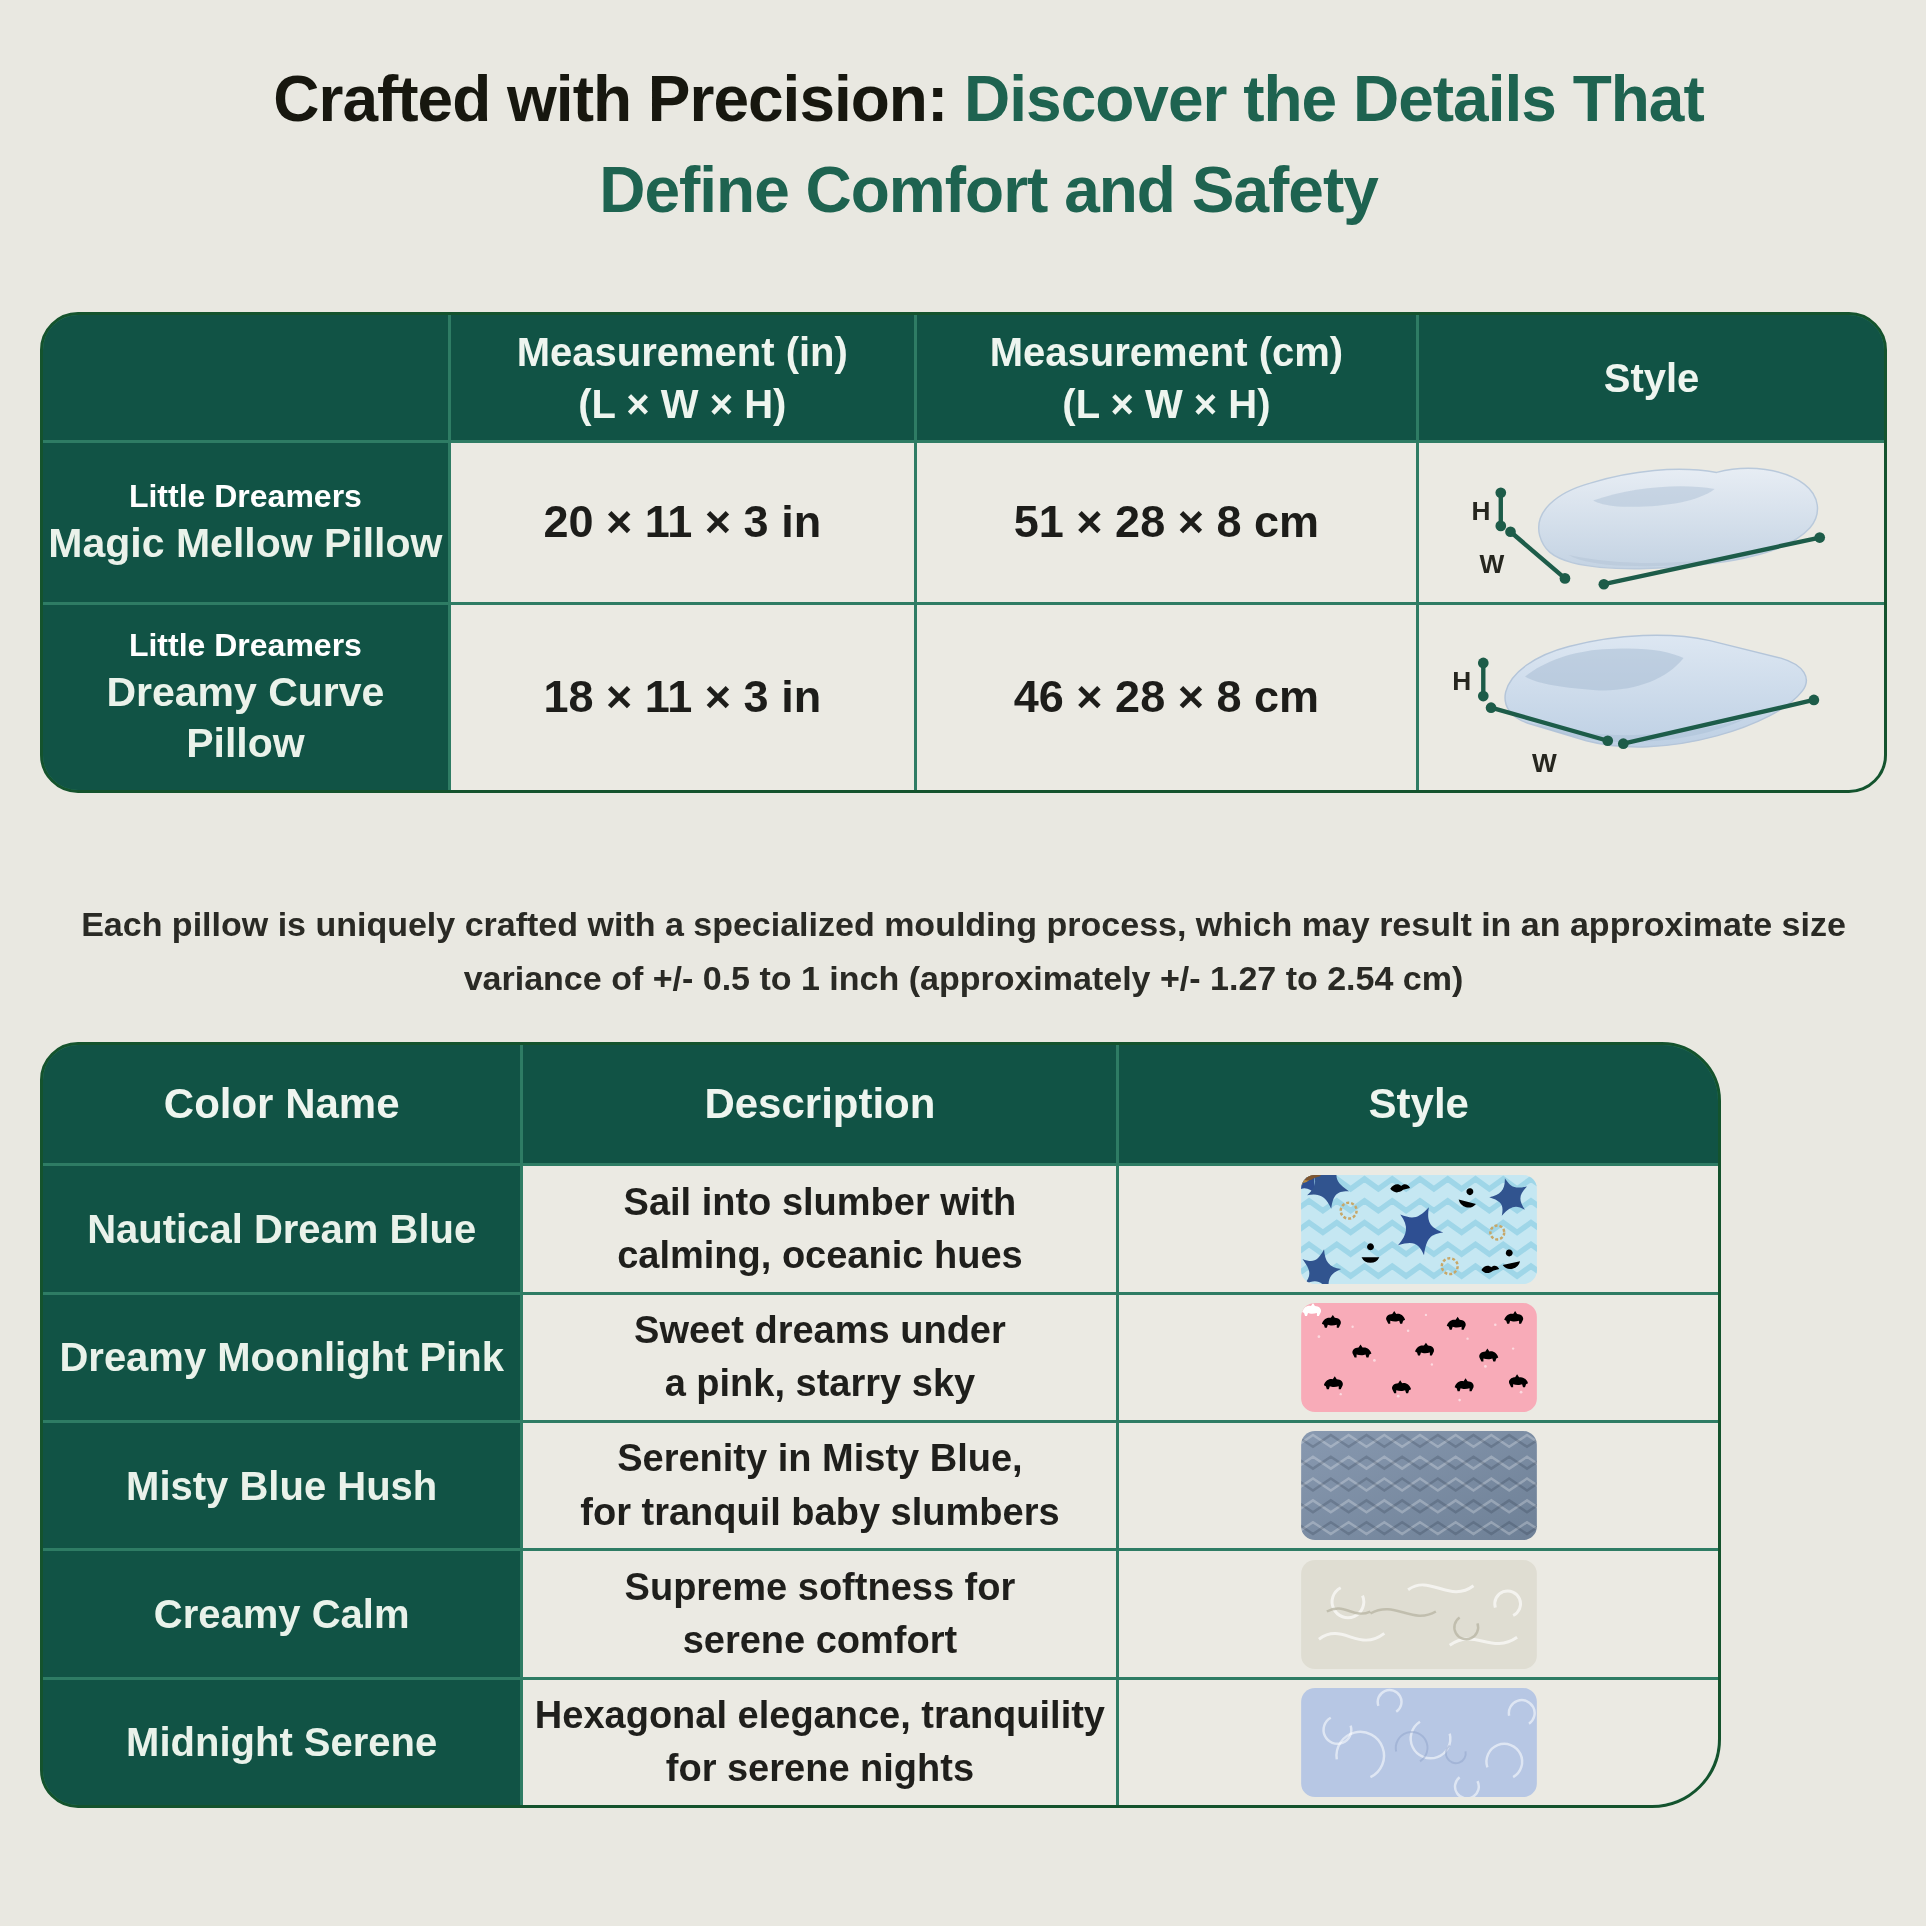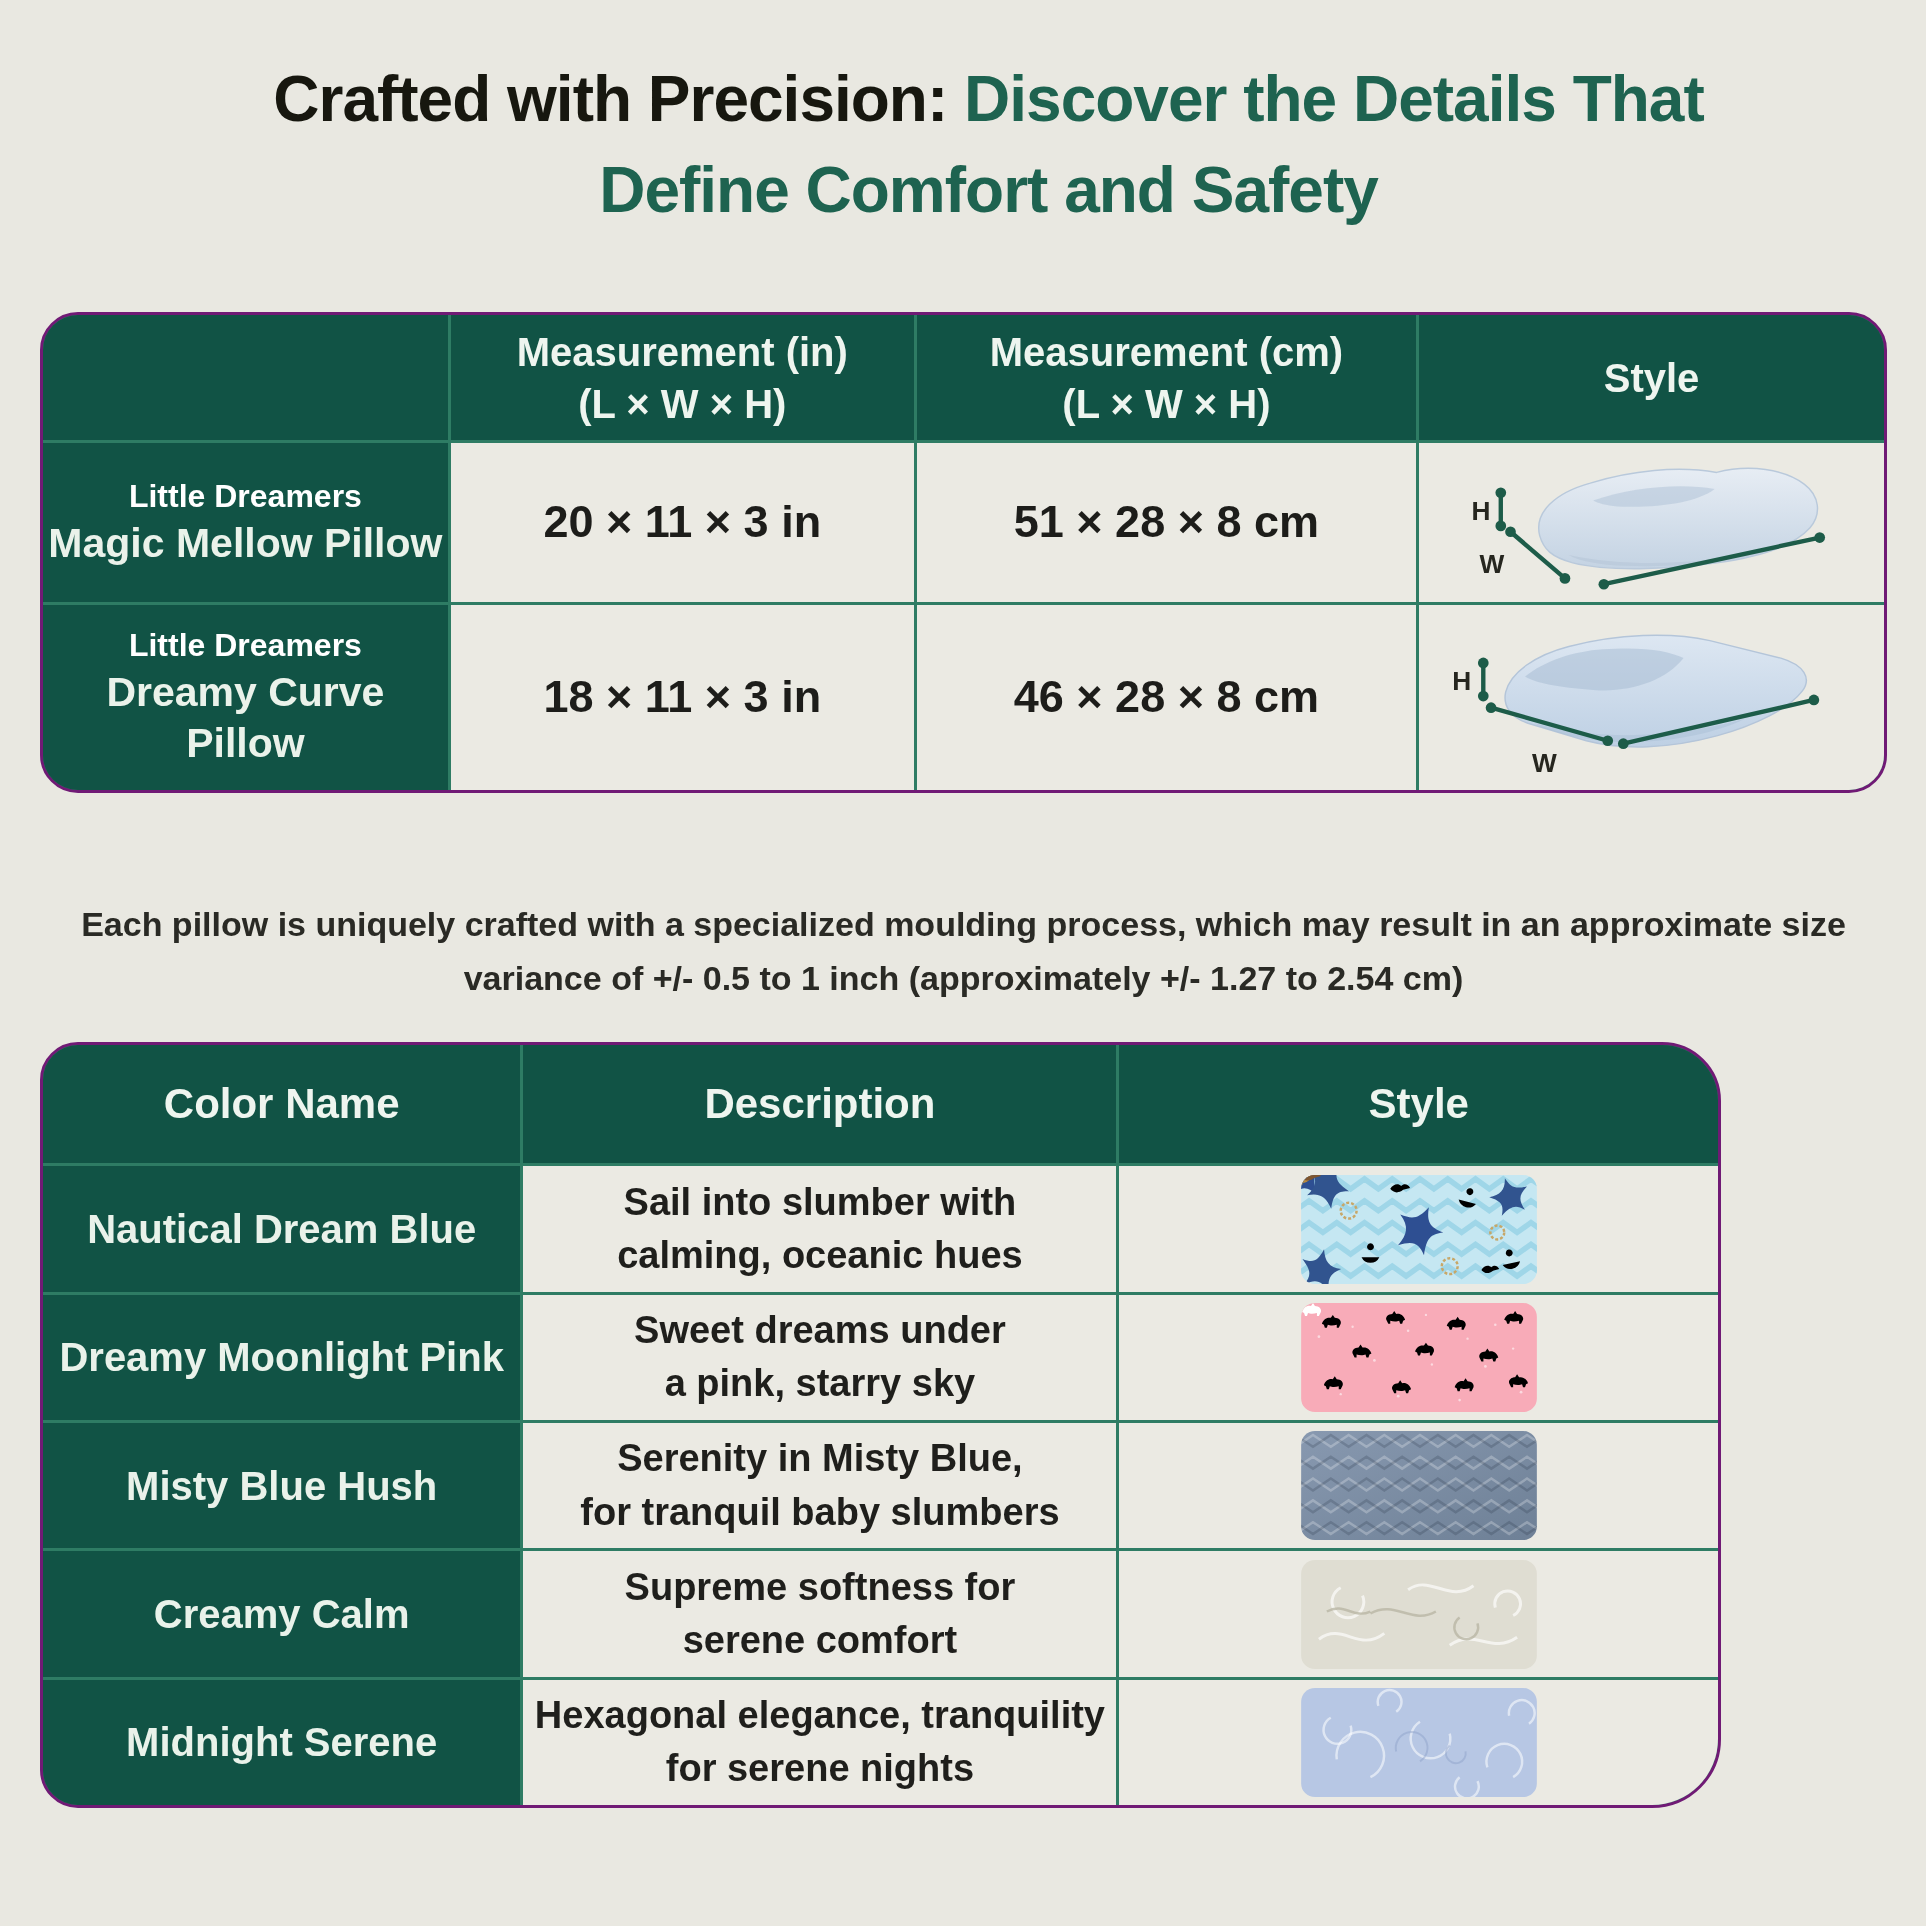--- a/index.html
+++ b/index.html
@@ -25,21 +25,21 @@
   }
   .title .t-dark  { color: #17170f; }
   .title .t-green { color: #1e6350; }
 
   
   .tbl {
     position: absolute;
     display: grid;
     gap: 3px;
     background: #2e7c64;           
-    border: 3px solid #701a75;
+    border: 3px solid #14532d;
     border-radius: 38px;
     overflow: hidden;
   }
   .c-dark, .c-light {
     display: flex; flex-direction: column;
     align-items: center; justify-content: center;
     text-align: center;
   }
   .c-dark  { background: #115345; }
   .c-light { background: #ebeae3; }

